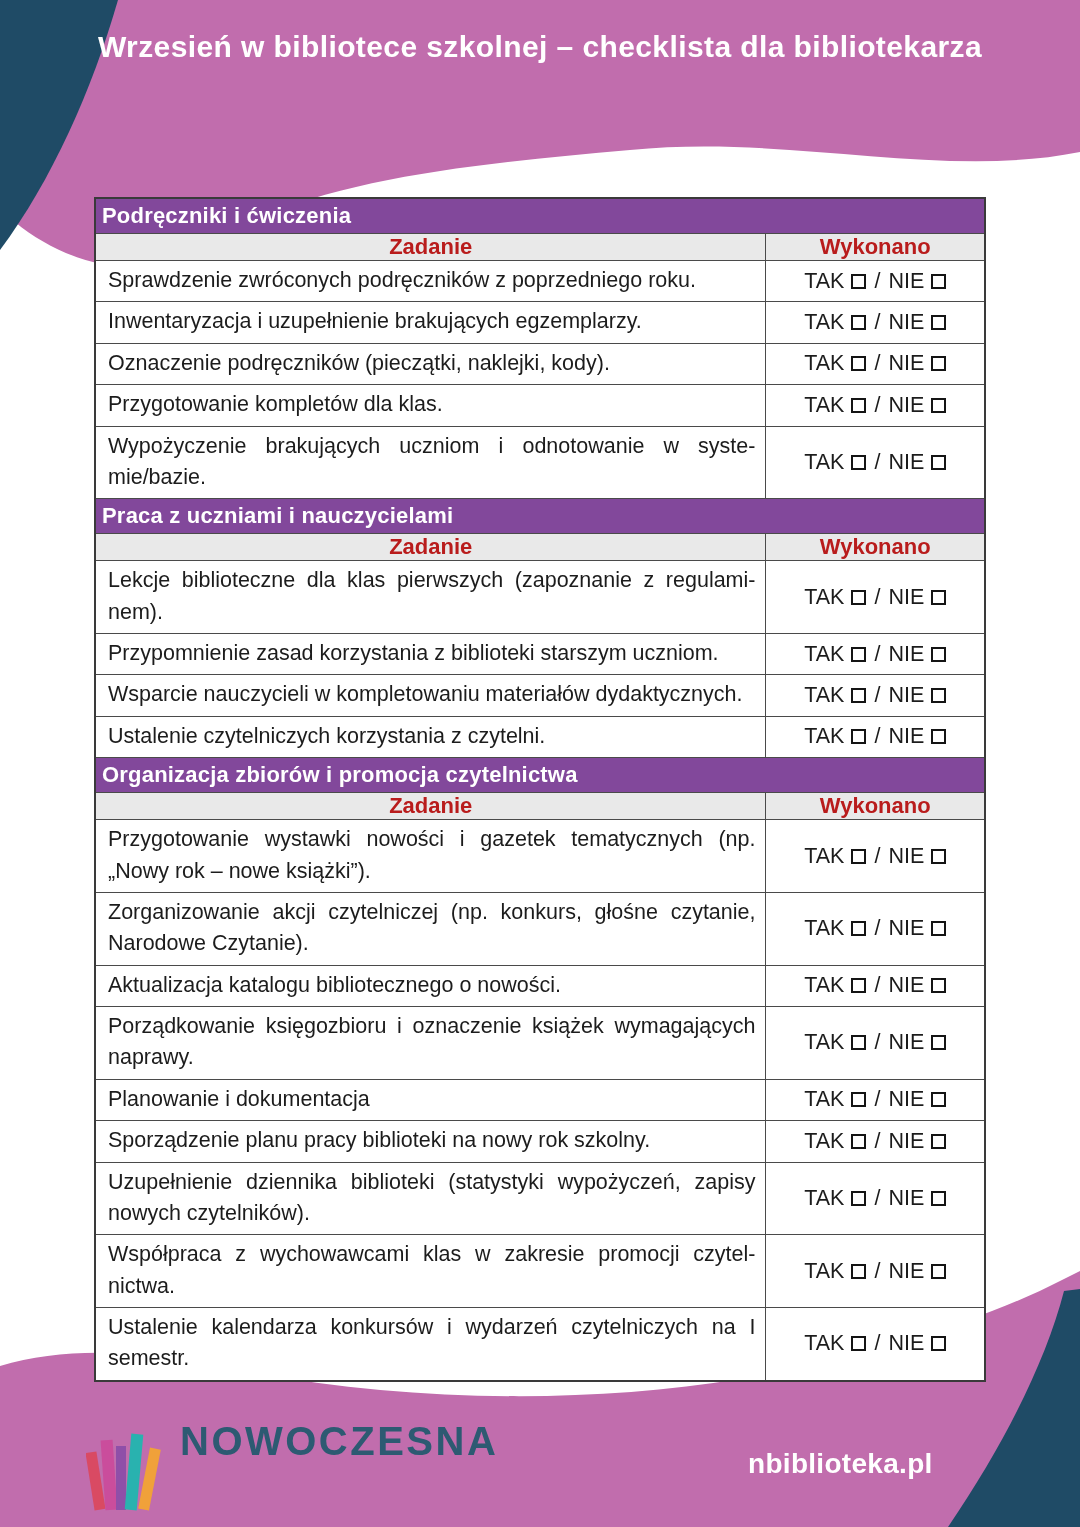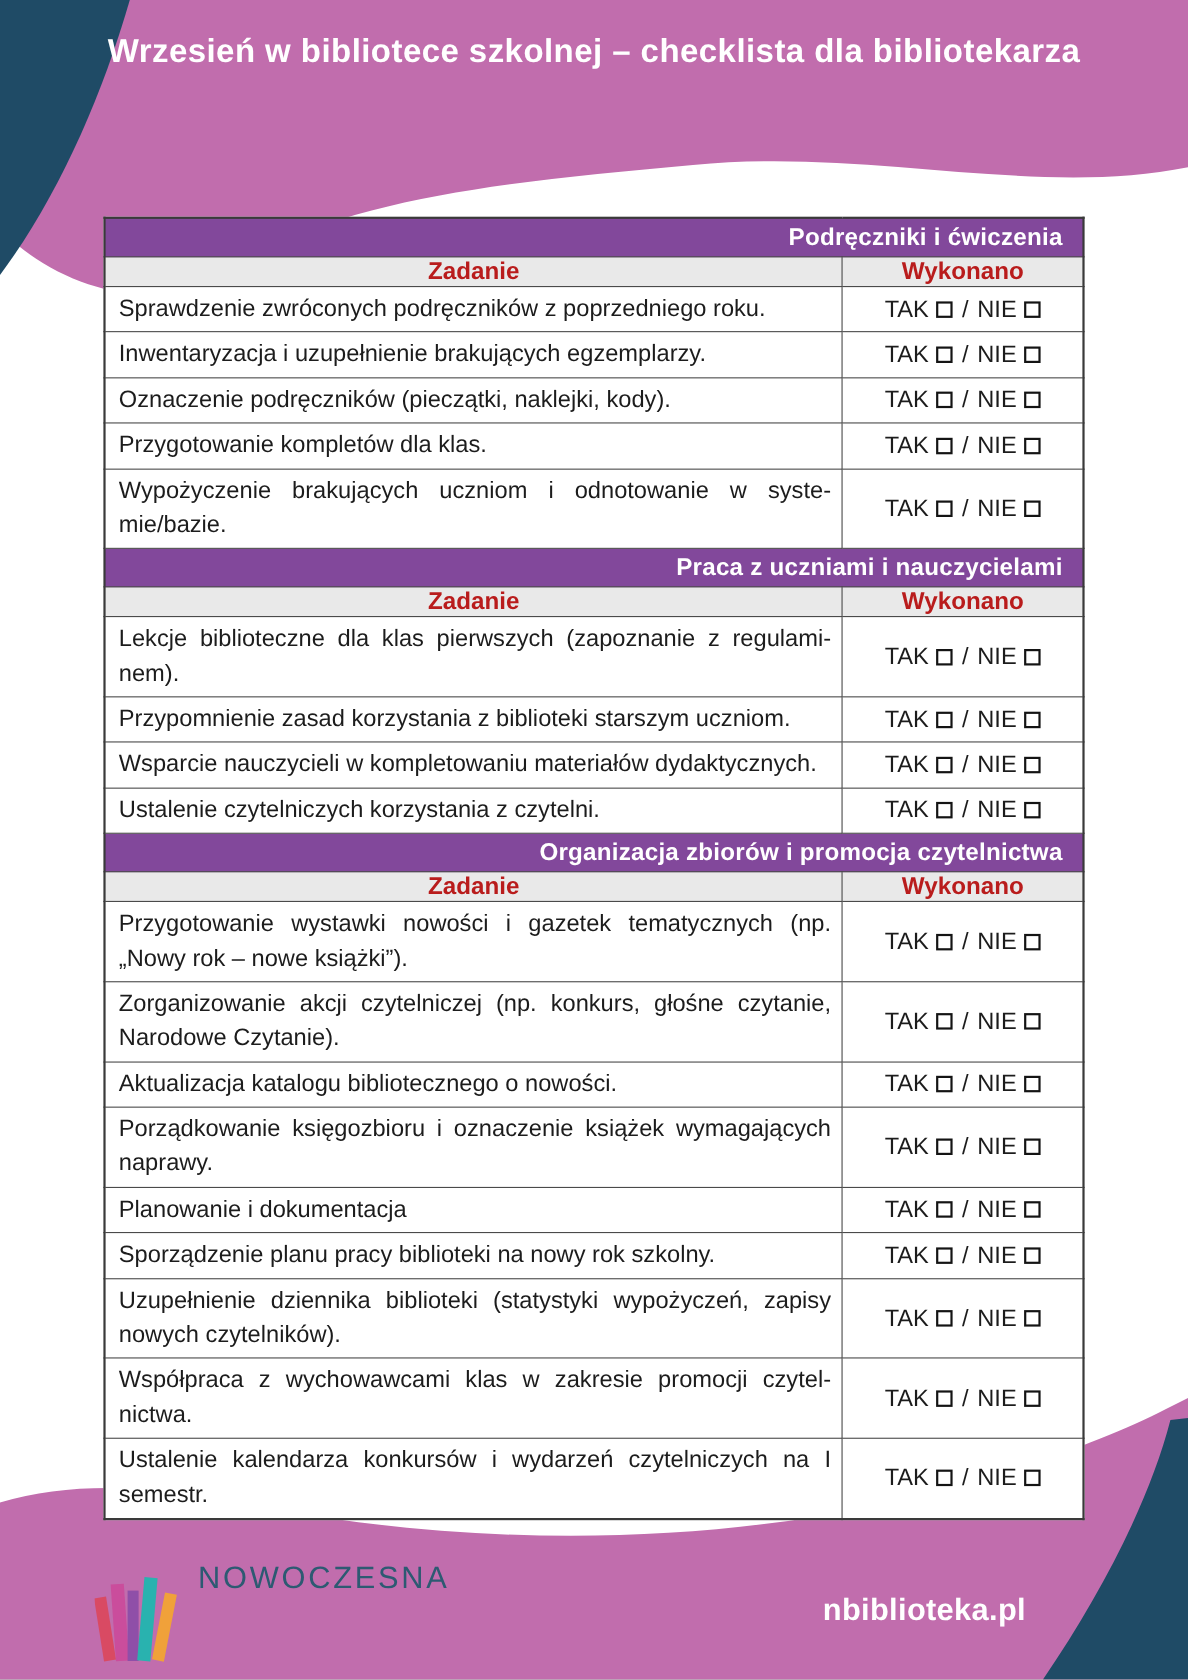--- a/index.html
+++ b/index.html
@@ -29,21 +29,21 @@
     letter-spacing:.4px;
   }
   .table-wrap{position:absolute;top:197px;left:94px;width:892px;z-index:1;}
   table.checklist{
     width:100%;border-collapse:collapse;table-layout:fixed;
     border:2.5px solid #3a3a3a;background:#fff;color:var(--ink);
   }
   table.checklist th,table.checklist td{border:1.5px solid var(--line);}
   th.section{
     background:var(--purple);color:#fff;font-size:22px;font-weight:600;
-    padding:4px 18px;letter-spacing:.2px;text-align:right;
+    padding:4px 6px;letter-spacing:.2px;text-align:left;
   }
   th.col-h{
     background:var(--gray);font-size:22px;font-weight:700;color:#b91c1c;
     padding:0 6px;text-align:center;
   }
   td.task{
     font-size:21.5px;line-height:1.46;padding:4px 10px 5px 12px;
     text-align:justify;color:var(--ink);
   }
   td.done{
@@ -52,21 +52,21 @@
   }
   .cb{
     display:inline-block;width:15px;height:15px;border:2px solid #141414;
     vertical-align:-1px;margin-left:7px;background:#fff;
   }
   .sep{margin:0 8px;}
   .footer-logo{
     position:absolute;left:86px;top:1420px;z-index:2;display:flex;align-items:flex-start;
   }
   .logo-text{margin-left:12px;color:var(--logo);}
-  .logo-line1{font-size:28px;font-weight:400;letter-spacing:2.5px;line-height:1.05;}
+  .logo-line1{font-size:40px;font-weight:700;letter-spacing:2.5px;line-height:1.05;}
   .logo-line2{font-size:39px;font-weight:400;letter-spacing:2px;line-height:1.1;margin-top:2px;}
   .website{
     position:absolute;left:748px;top:1448px;width:264px;z-index:2;
     text-align:left;color:#ffffff;font-size:28px;font-weight:700;letter-spacing:.3px;
   }
 </style>
 </head>
 <body>
 
 <div class="page">

